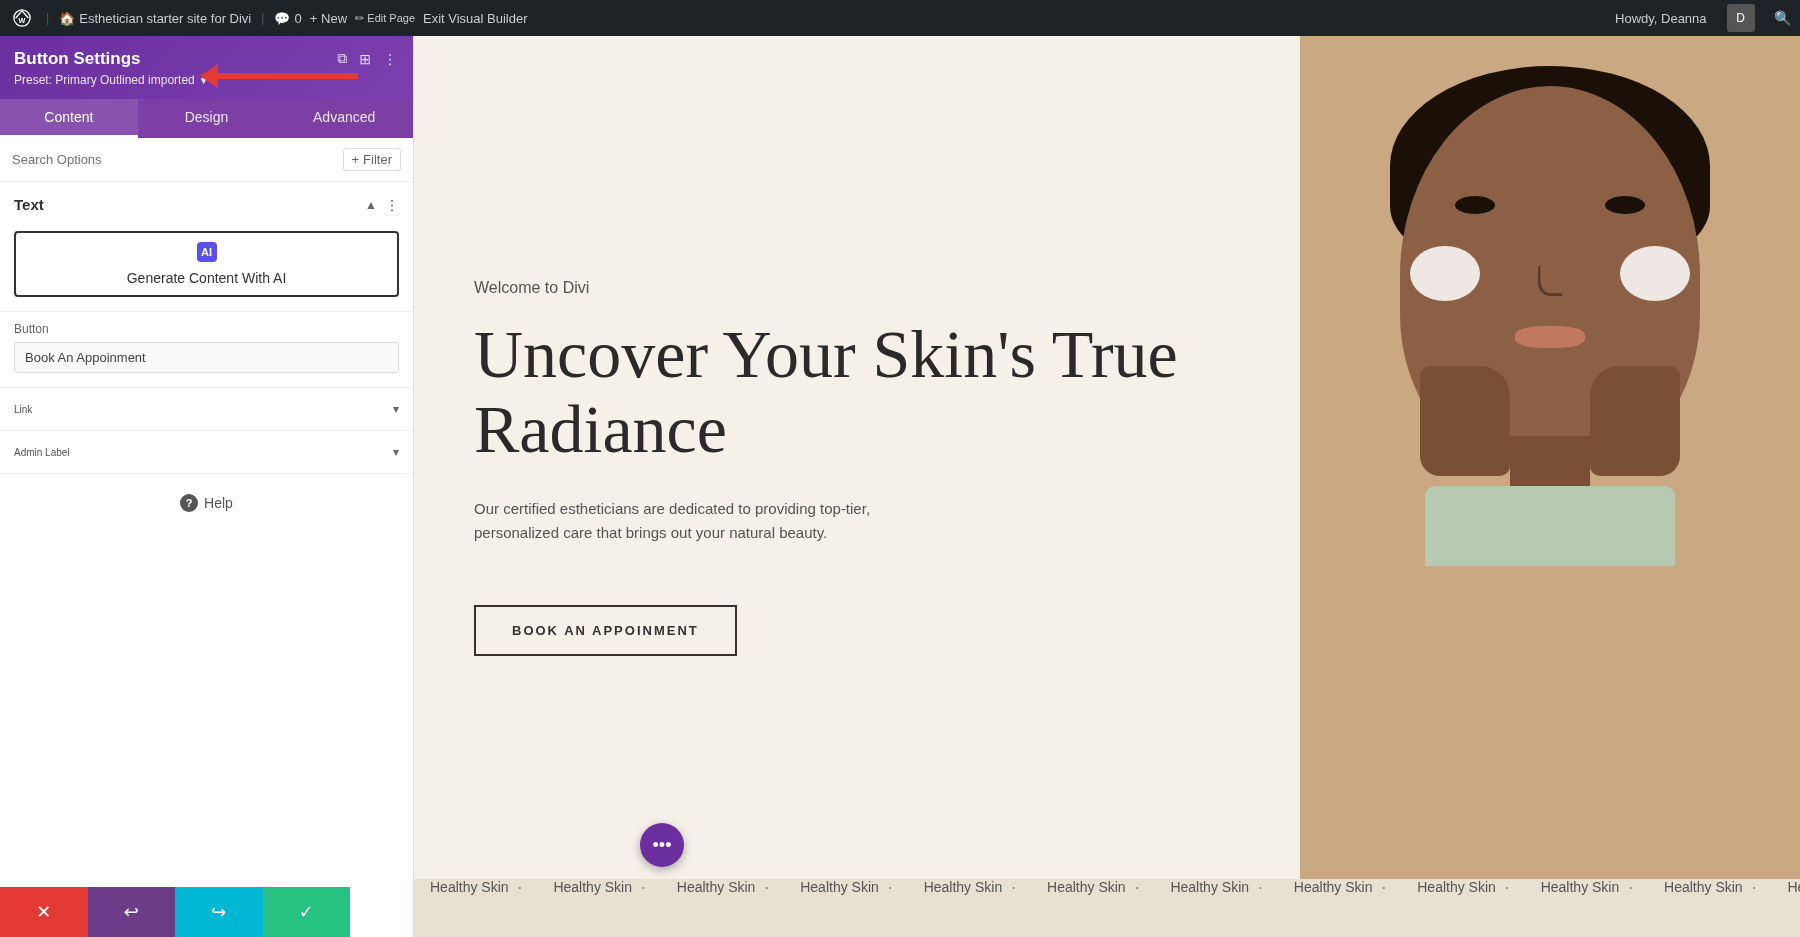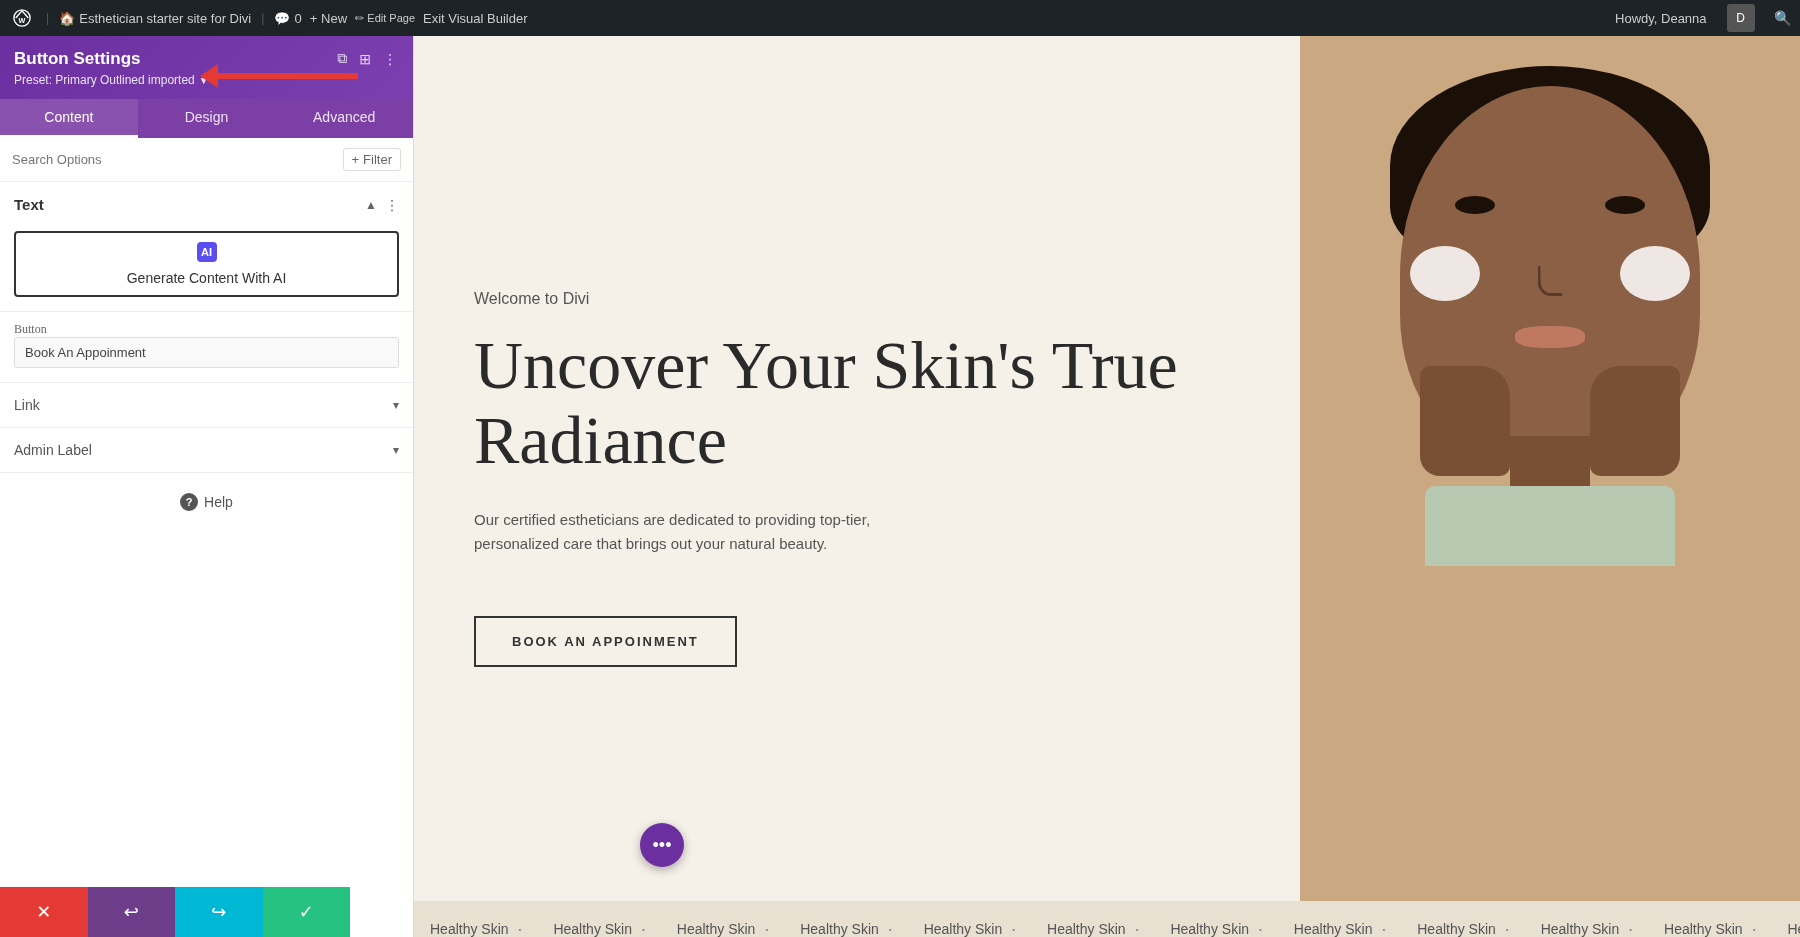--- a/index.html
+++ b/index.html
@@ -240,22 +240,22 @@
       font-weight: 700;
     }
 
     
     .field-group {
       padding: 10px 14px 14px;
     }
     .field-label {
       font-size: 12px;
       color: #666;
+      margin-bottom: 6px;
       font-weight: 500;
-      font-family: Liberation Serif, serif;
     }
     .field-input {
       width: 100%;
       border: 1px solid #ddd;
       border-radius: 3px;
       padding: 7px 10px;
       font-size: 13px;
       color: #444;
       background: #f9f9f9;
       outline: none;
@@ -266,21 +266,21 @@
       border-bottom: 1px solid #eee;
     }
     .collapsible-header {
       display: flex;
       align-items: center;
       justify-content: space-between;
       padding: 14px 14px;
       cursor: pointer;
     }
     .collapsible-title {
-      font-size: 14px;
+      font-size: 10px;
       color: #555;
       font-weight: 500;
     }
 
     
     .help-section {
       padding: 20px 14px;
       display: flex;
       align-items: center;
       justify-content: center;
@@ -378,24 +378,24 @@
       width: fit-content;
     }
     .hero-right {
       width: 500px;
       position: relative;
       overflow: hidden;
     }
 
     
     .scroll-bar {
-      height: 36px;
+      height: 58px;
       background: #e8e0d0;
       display: flex;
-      align-items: flex-end;
+      align-items: flex-start;
       overflow: hidden;
       position: relative;
     }
     .scroll-bar-inner {
       display: flex;
       gap: 0;
       white-space: nowrap;
       animation: scrollLeft 20s linear infinite;
     }
     .scroll-item {

